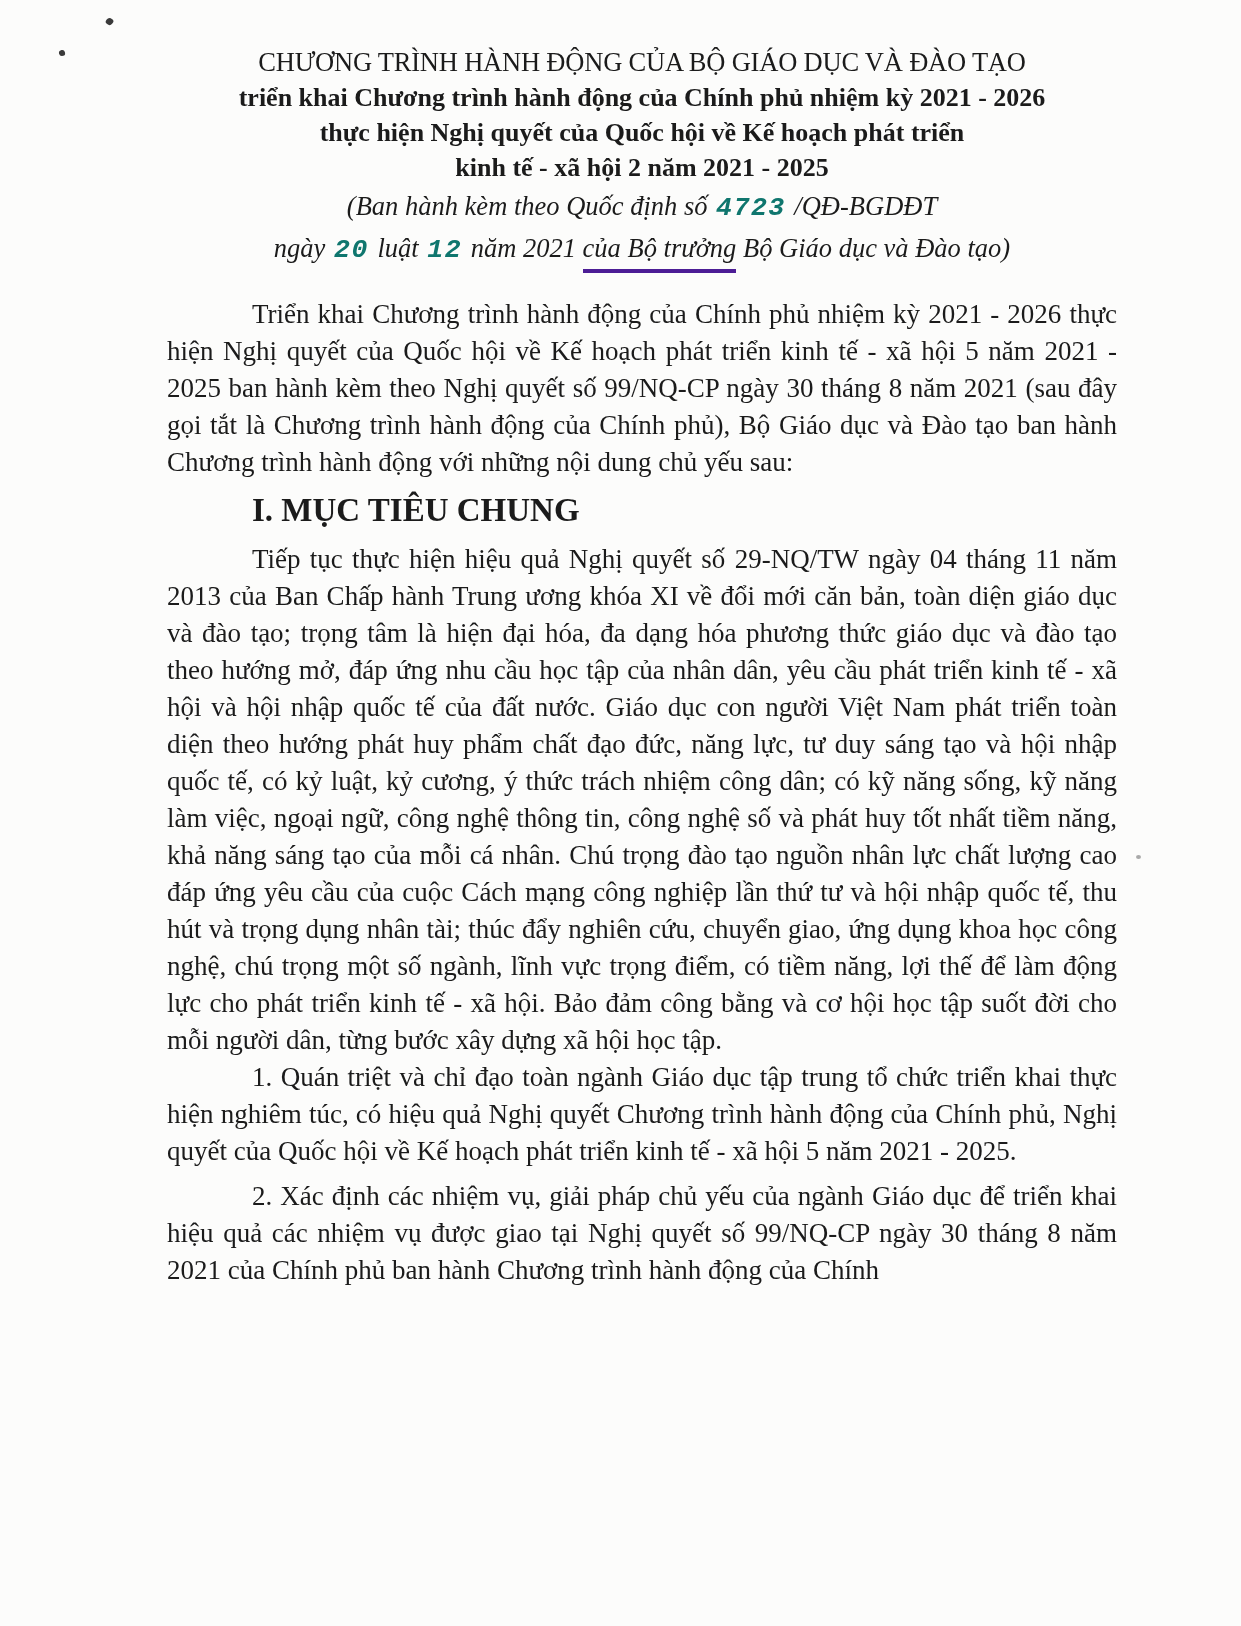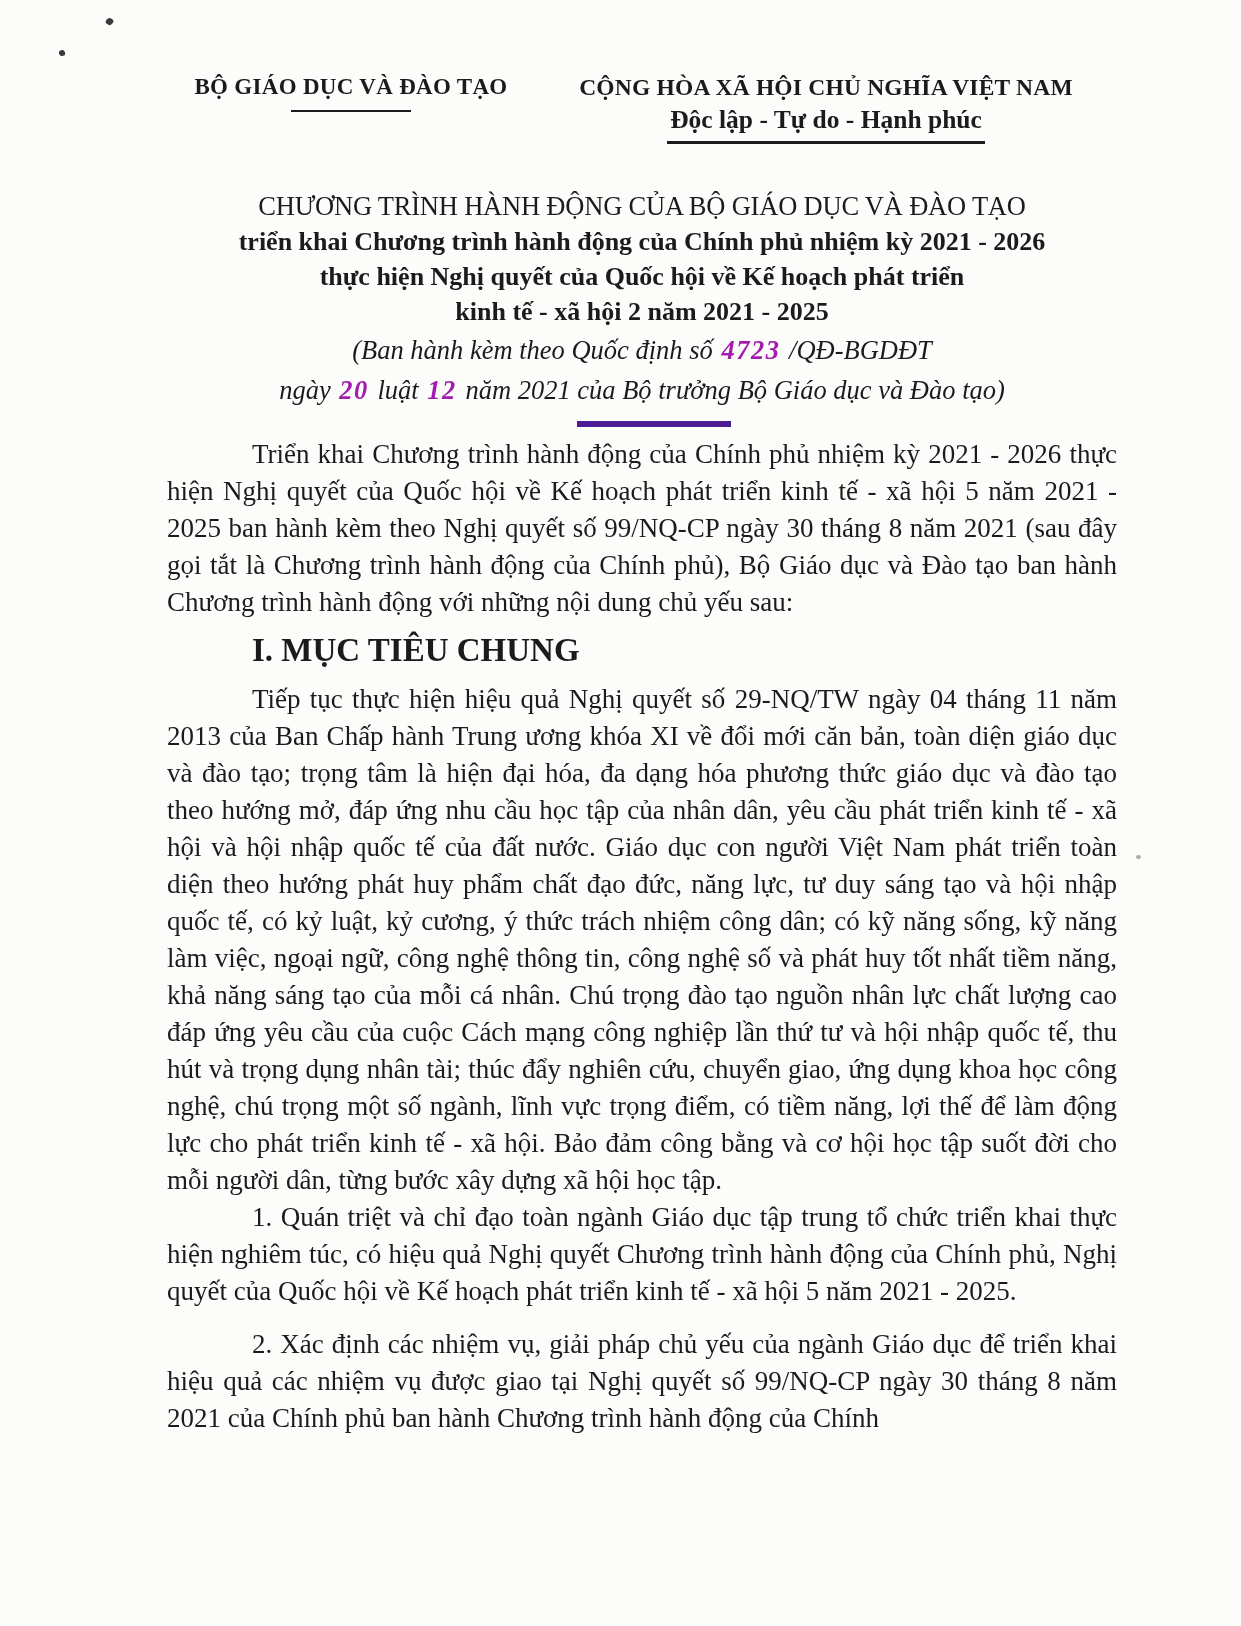--- a/index.html
+++ b/index.html
@@ -23,32 +23,32 @@
   .motto-line1 { font-weight:bold; font-size:23.5px; white-space:nowrap; letter-spacing:.2px; }
   .motto-line2 { font-weight:bold; font-size:25.5px; margin-top:4px; }
   .motto-rule { width:318px; height:3px; background:#1c1c1c; margin:6px auto 0; }
 
   
   .title-block { text-align:center; margin-top:44px; }
   .title-main { font-weight:normal; font-size:26.5px; line-height:36px; letter-spacing:-.2px; }
   .title-sub { font-weight:bold; font-size:26px; line-height:35px; }
   .issuance { text-align:center; font-style:italic; font-size:26.5px; line-height:37px; margin-top:3px; }
   .hw {
-    font-family:Liberation Serif, serif;
+    font-family:Liberation Mono, monospace;
     font-style:italic; font-weight:bold;
-    color:#a21caf;
+    color:#0f766e;
     letter-spacing:1.5px;
     padding:0 2px;
   }
-  .iss-underline { border-bottom:6px solid #4c1d95; padding-bottom:16px; }
+  .iss-underline { border-bottom:4px solid #4c1d95; padding-bottom:6px; }
 
   
   .body-block { margin-top:27px; font-size:27px; line-height:37px; text-align:justify; }
   .body-par { margin:0; text-indent:85px; }
-  .par-gap { margin-top:16px; }
+  .par-gap { margin-top:8px; }
   .section-heading {
     font-size:33px; font-weight:bold; line-height:37px;
     margin:11px 0 12px 85px; text-align:left;
   }
 
   
   .speck { position:absolute; background:#3a3a3a; }
   .speck-1 { left:106px; top:18px; width:7px; height:7px; border-radius:60% 40% 55% 45%; transform:rotate(40deg); }
   .speck-2 { left:59px; top:50px; width:6px; height:6px; border-radius:50% 50% 45% 55%; transform:rotate(-15deg); }
   .speck-3 { left:1136px; top:855px; width:5px; height:4px; background:#a9a9a9; border-radius:50%; }
@@ -57,31 +57,20 @@
 <body>
 
 <div class="page">
 
   <span class="speck speck-1"></span>
   <span class="speck speck-2"></span>
   <span class="speck speck-3"></span>
 
   <div class="content">
 
-    <div class="header-row">
-      <div class="header-left">
-        <div class="agency-name">BỘ GIÁO DỤC VÀ ĐÀO TẠO</div>
-        <div class="agency-rule"></div>
-      </div>
-      <div class="header-right">
-        <div class="motto-line1">CỘNG HÒA XÃ HỘI CHỦ NGHĨA VIỆT NAM</div>
-        <div class="motto-line2">Độc lập - Tự do - Hạnh phúc</div>
-        <div class="motto-rule"></div>
-      </div>
-    </div>
 
     <div class="title-block">
       <div class="title-main">CHƯƠNG TRÌNH HÀNH ĐỘNG CỦA BỘ GIÁO DỤC VÀ ĐÀO TẠO</div>
       <div class="title-sub">triển khai Chương trình hành động của Chính phủ nhiệm kỳ 2021 - 2026</div>
       <div class="title-sub">thực hiện Nghị quyết của Quốc hội về Kế hoạch phát triển</div>
       <div class="title-sub">kinh tế - xã hội 2 năm 2021 - 2025</div>
 
       <div class="issuance">
         <span>(Ban hành kèm theo Quốc định số</span>
         <span class="hw">4723</span>

